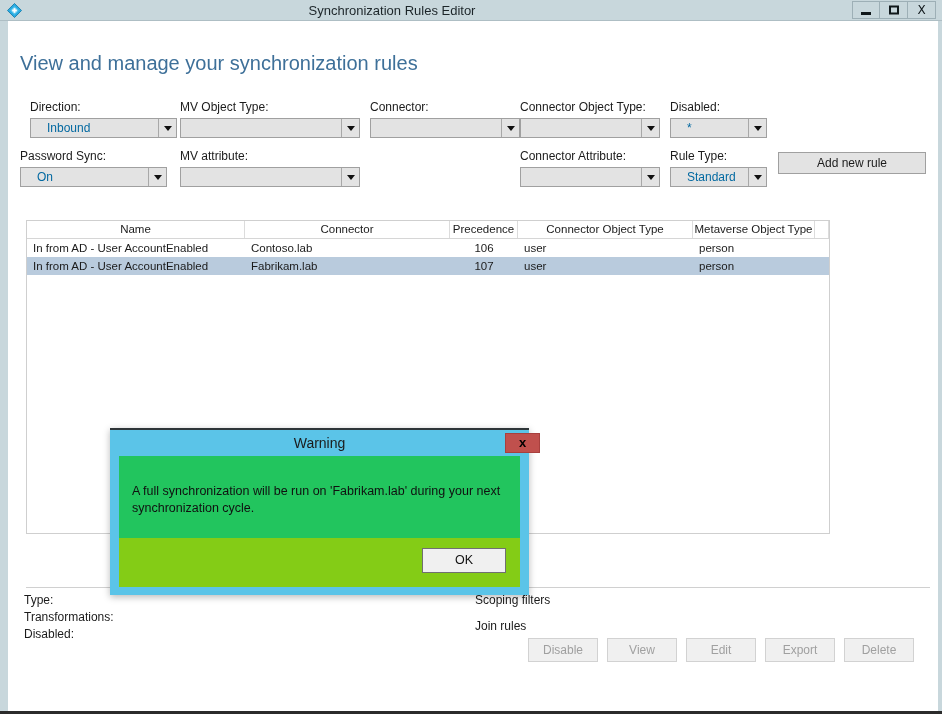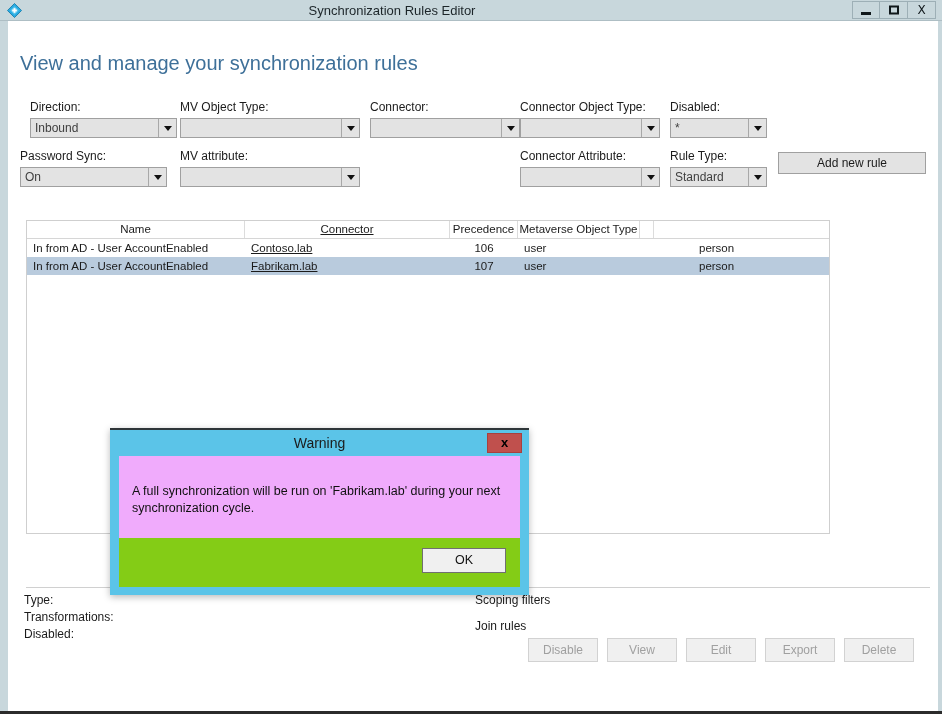--- a/index.html
+++ b/index.html
@@ -148,25 +148,26 @@
     background: #e3e3e3;
     border: 1px solid #a0a0a0;
     box-sizing: border-box;
     display: flex;
     align-items: stretch;
     cursor: default;
   }
   .combo .combo-value {
     flex: 1;
     font-size: 12px;
-    color: #404040;
+    color: #0369a1;
     line-height: 18px;
     padding-left: 4px;
     overflow: hidden;
     white-space: nowrap;
+    margin-left: 12px;
   }
   .combo .combo-arrow {
     width: 17px;
     border-left: 1px solid #a8a8a8;
     background: #e3e3e3;
     display: flex;
     align-items: center;
     justify-content: center;
   }
   .combo .combo-arrow .tri {
@@ -230,21 +231,21 @@
   }
   .lv-row .td {
     font-size: 11.5px;
     color: #1b1b1b;
     line-height: 18px;
     box-sizing: border-box;
     overflow: hidden;
     white-space: nowrap;
   }
   .c-name    { width: 218px; padding-left: 6px; }
-  .c-conn    { width: 205px; padding-left: 6px; text-decoration: underline; }
+  .c-conn    { width: 205px; padding-left: 6px; }
   .c-prec    { width: 68px;  text-align: center; }
   .c-cot     { width: 175px; padding-left: 6px; }
   .c-mot     { width: 122px; padding-left: 6px; }
   .c-pad     { width: 14px; }
   .th.c-name { text-align: center; padding-left: 0; }
   .th.c-conn { text-align: center; padding-left: 0; }
   .th.c-cot  { text-align: center; padding-left: 0; }
   .th.c-mot  { text-align: center; padding-left: 0; }
 
   
@@ -305,20 +306,21 @@
     background: #5bc4e8;
     border-top: 2px solid #2e3538;
     box-sizing: border-box;
     box-shadow: 0 2px 7px rgba(0,0,0,0.28);
   }
   .dlg-titlebar {
     position: absolute;
     left: 0; top: 0;
     width: 419px;
     height: 26px;
+    padding-left: 18px;
   }
   .dlg-title {
     position: absolute;
     left: 0; top: 0;
     width: 419px;
     height: 26px;
     line-height: 26px;
     text-align: center;
     font-size: 14px;
     color: #1b1b1b;
@@ -338,21 +340,21 @@
     line-height: 18px;
     text-align: center;
     cursor: default;
   }
   .dlg-body {
     position: absolute;
     left: 9px;
     top: 26px;
     width: 401px;
     height: 82px;
-    background: #f0abfc;
+    background: #22c55e;
     box-sizing: border-box;
   }
   .dlg-message {
     position: absolute;
     left: 13px;
     top: 27px;
     width: 370px;
     font-size: 12.5px;
     color: #101010;
     line-height: 17px;
@@ -509,20 +511,21 @@
       </div>
 
       <div class="add-rule-btn">Add new rule</div>
     </div>
 
     <div class="listbox">
       <div class="lv-header">
         <div class="th c-name">Name</div>
         <div class="th c-conn">Connector</div>
         <div class="th c-prec">Precedence</div>
+        <div class="th c-cot">Connector Object Type</div>
         <div class="th c-mot">Metaverse Object Type</div>
         <div class="th c-pad"></div>
       </div>
 
       <div class="lv-row">
         <div class="td c-name">In from AD - User AccountEnabled</div>
         <div class="td c-conn">Contoso.lab</div>
         <div class="td c-prec">106</div>
         <div class="td c-cot">user</div>
         <div class="td c-mot">person</div>

